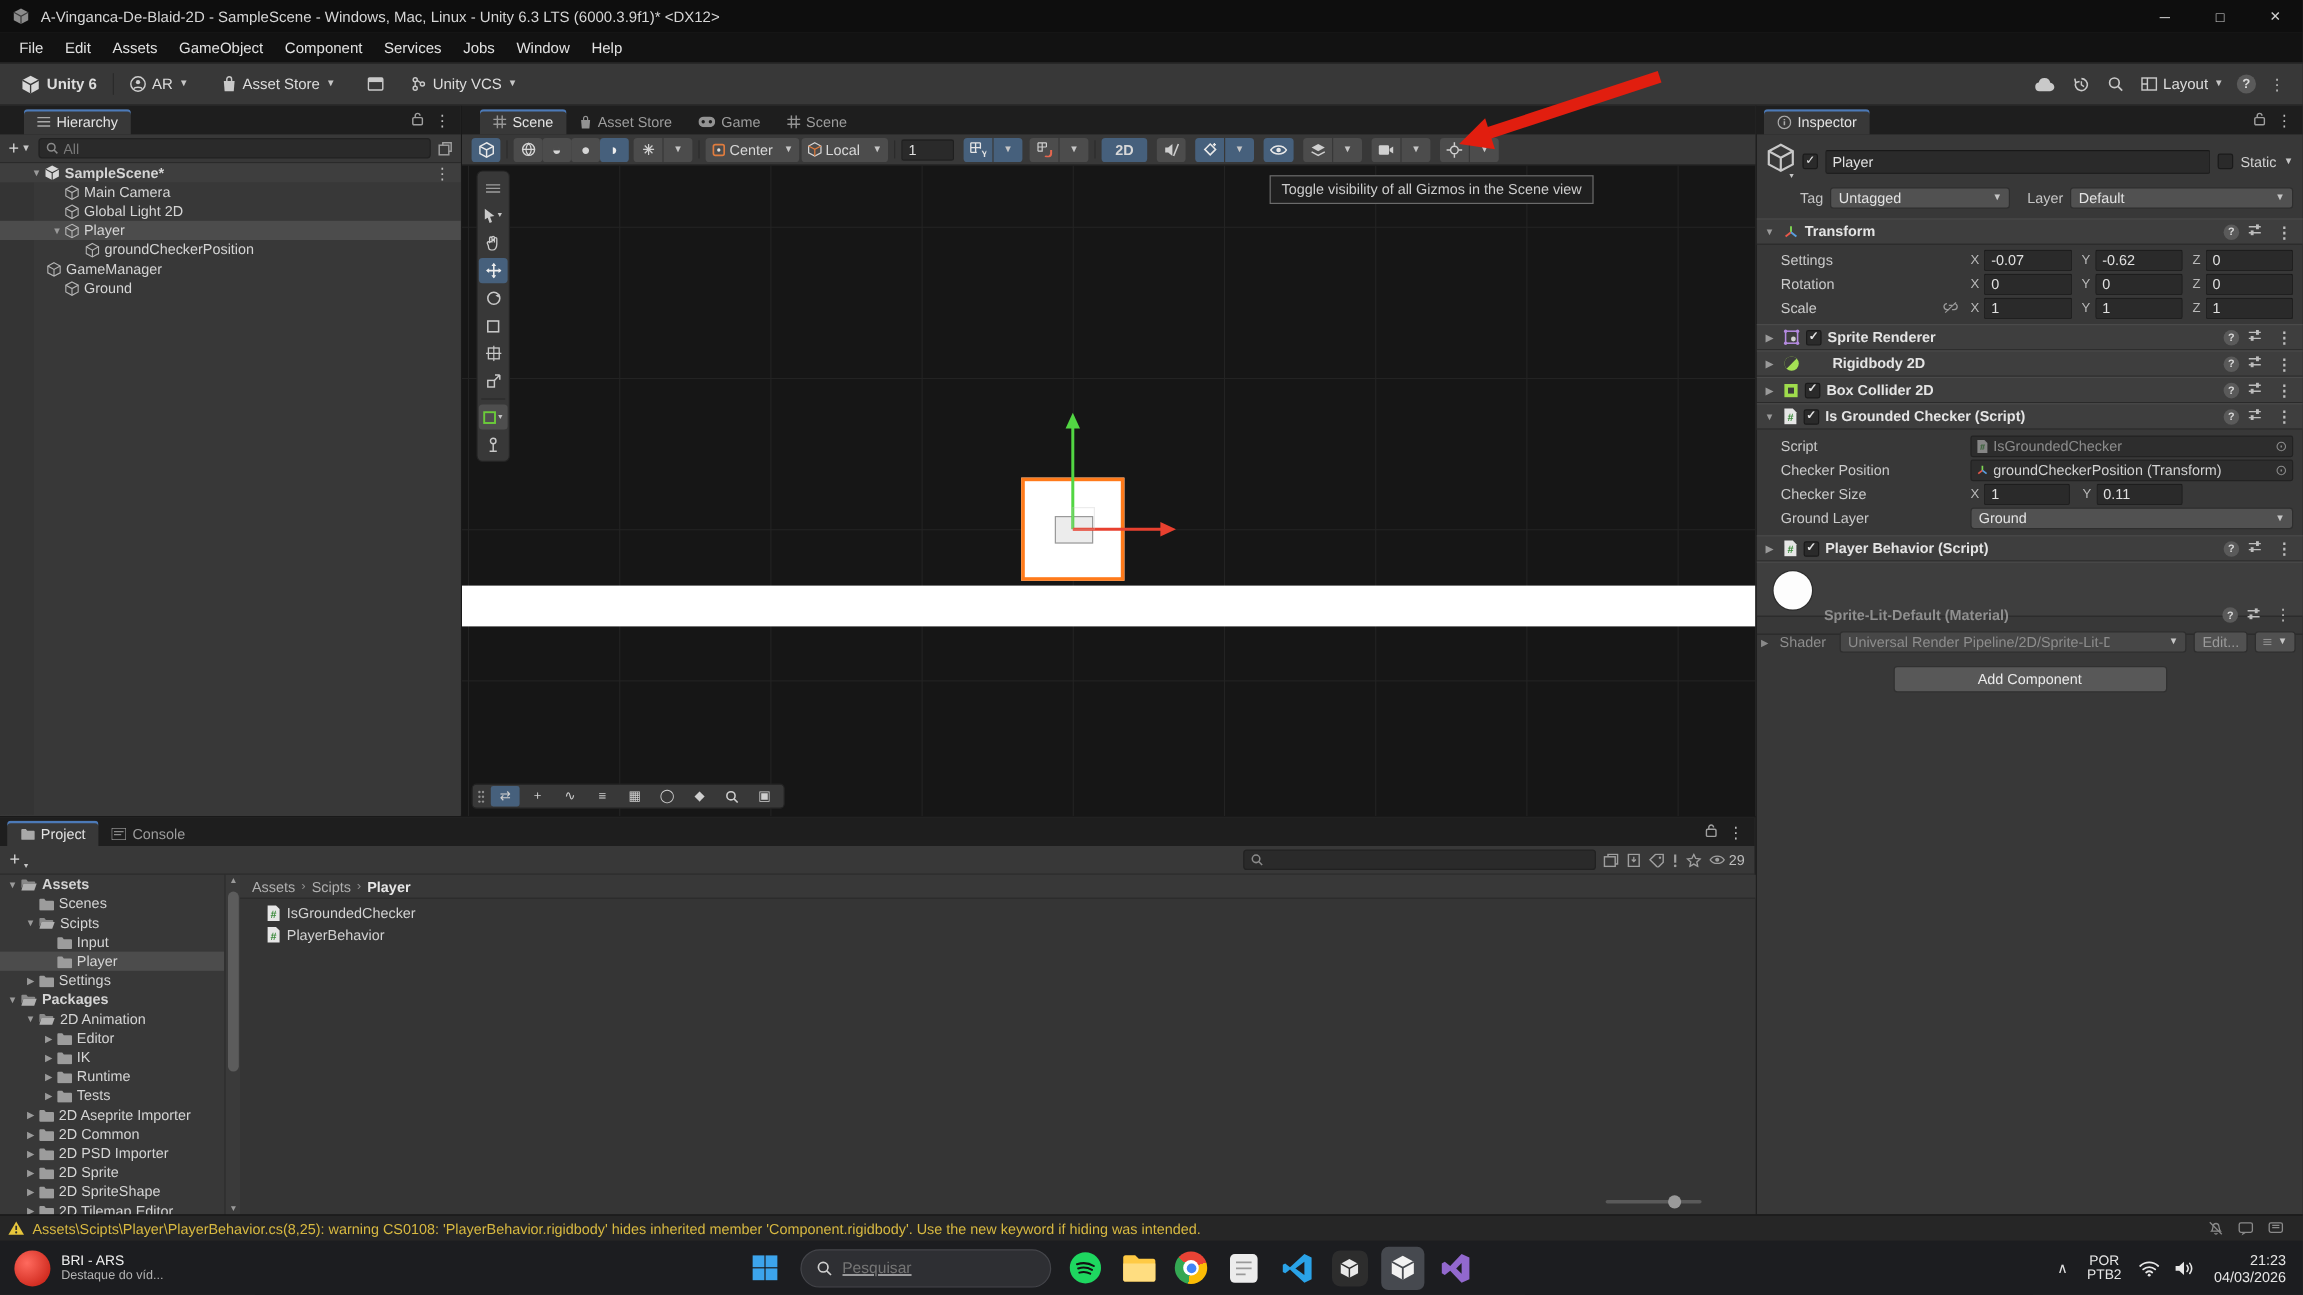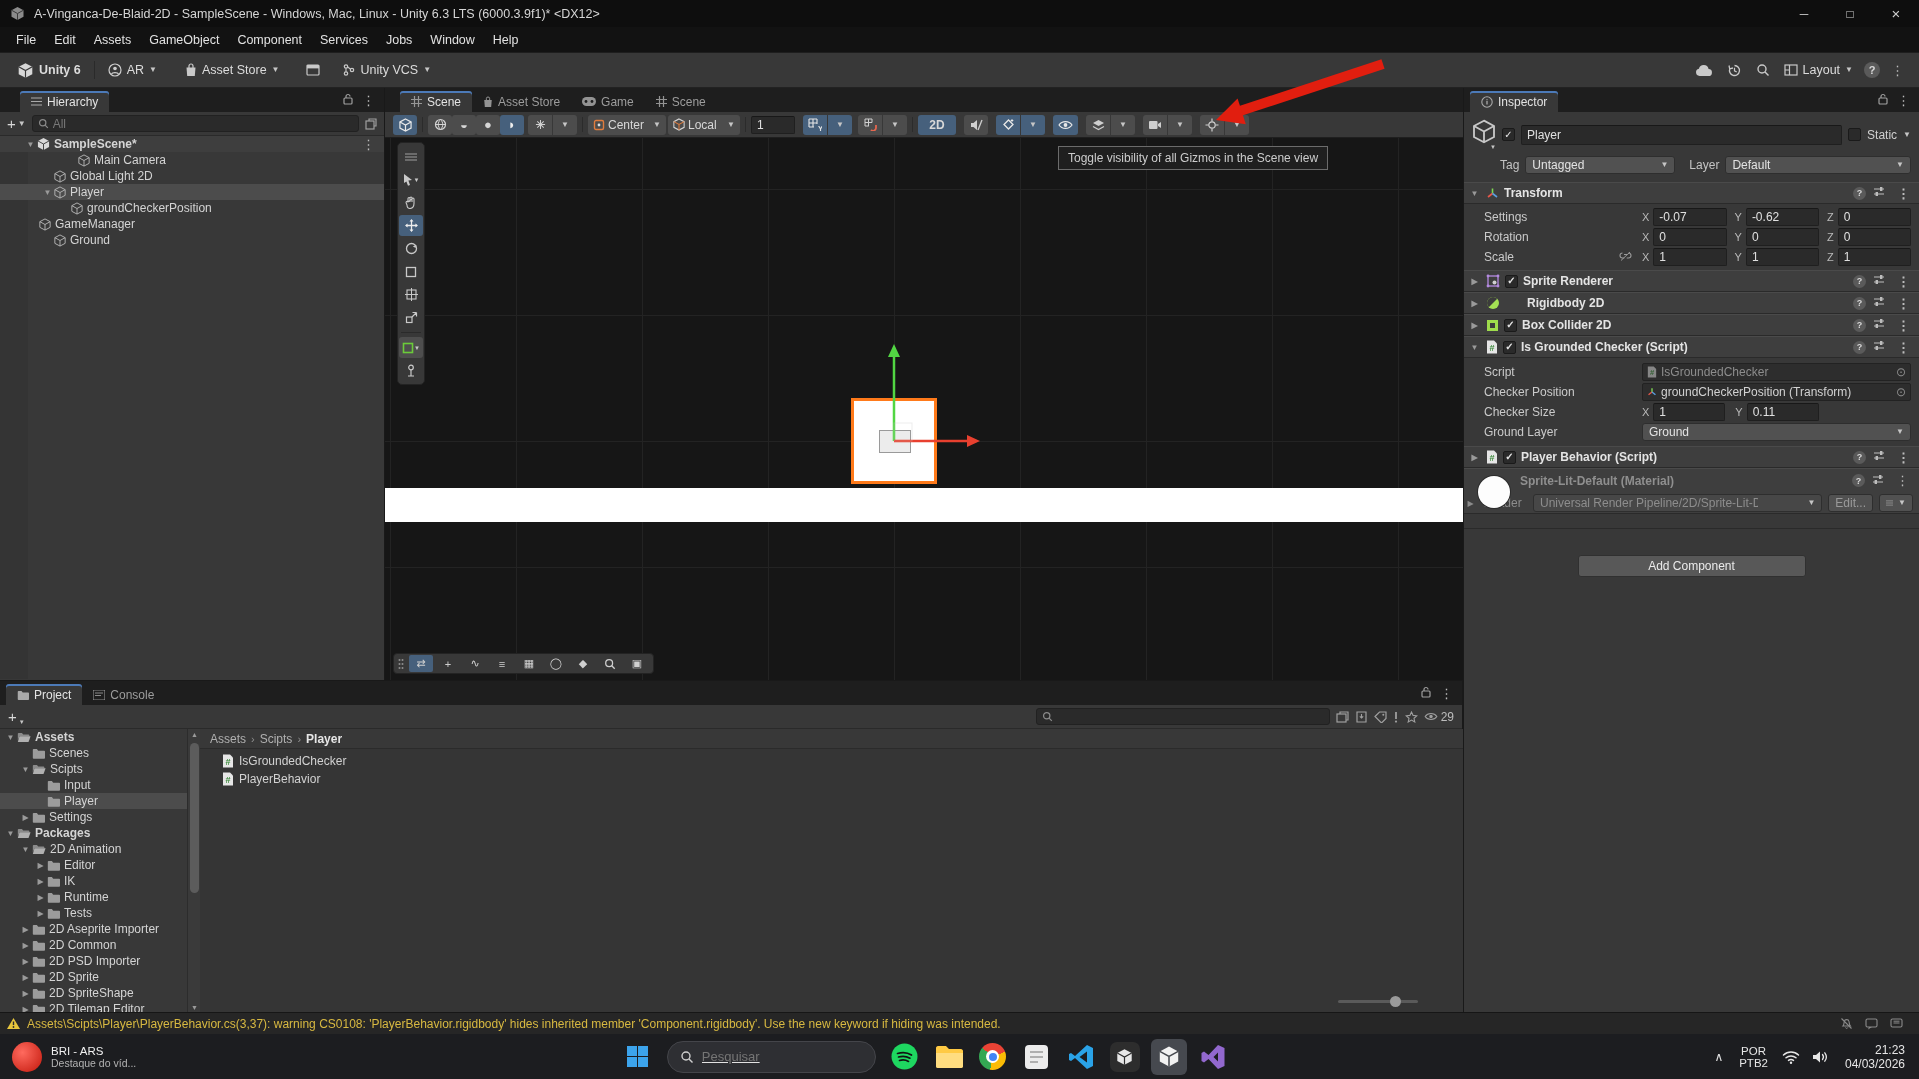--- a/index.html
+++ b/index.html
@@ -260,21 +260,21 @@
         <span class="tarrow">▼</span>
         <span class="ticn">
           <svg width="13" height="14" viewBox="0 0 14 15">
             <path d="M7 1 13 4.2v6.6L7 14 1 10.8V4.2Z" fill="#d8d8d8"></path>
             <path d="M1 4.2 7 7.5l6-3.3M7 7.5V14" stroke="#383838" fill="none"></path>
           </svg>
         </span>
         <span class="lbl bold">SampleScene*</span>
         <span class="kebab" style="position:absolute;right:4px;">⋮</span>
       </div>
-      <div class="tree-row" style="padding-left: 65px;">
+      <div class="tree-row" style="padding-left: 41px;">
         <span class="tarrow"></span>
         <span class="ticn">
           <svg width="12" height="13" viewBox="0 0 14 15">
             <path d="M7 1 13 4.2v6.6L7 14 1 10.8V4.2Z" fill="none" stroke="#b5b5b5" stroke-width="1.1"></path>
             <path d="M1 4.2 7 7.5l6-3.3M7 7.5V14" fill="none" stroke="#b5b5b5" stroke-width="1.1"></path>
           </svg>
         </span>
         <span class="lbl">Main Camera</span>
       </div>
       <div class="tree-row" style="padding-left: 41px;">
@@ -856,21 +856,21 @@
             <path d="M1 3h10M1 8h10" stroke="#bdbdbd" stroke-width="1.2"></path>
             <rect x="7" y="1" width="2.4" height="4" fill="#bdbdbd"></rect>
             <rect x="2.6" y="6" width="2.4" height="4" fill="#bdbdbd"></rect>
           </svg></span>
         <span class="kebab">⋮</span>
       </span>
   </div>
 
   <div style="position:relative;background:#3e3e3e;border-top:1px solid #4a4a4a;border-bottom:1px solid #2a2a2a;height:46px;">
     <div class="abs" style="left:14px;top:7px;width:32px;height:32px;border-radius:50%;background:#fdfdfd;box-shadow:0 0 0 1px #2c2c2c;"></div>
-    <div class="flex" style="height:23px;padding-left:56px;gap:5px;">
+    <div class="flex" style="height:23px;padding-left:56px;gap:5px;margin-top:32px;">
       <span class="bold" style="color:#8f8f8f;">Sprite-Lit-Default (Material)</span>
       <span class="hdr-icons" style="margin-right:5px;">
           <span class="qmark">?</span>
           <span><svg width="12" height="11" viewBox="0 0 12 11">
               <path d="M1 3h10M1 8h10" stroke="#bdbdbd" stroke-width="1.2"></path>
               <rect x="7" y="1" width="2.4" height="4" fill="#bdbdbd"></rect>
               <rect x="2.6" y="6" width="2.4" height="4" fill="#bdbdbd"></rect>
             </svg></span>
           <span class="kebab">⋮</span>
         </span>
@@ -1187,21 +1187,21 @@
 </div>
 
 <div id="statusbar" class="abs">
   <span style="display:flex;margin-right:6px;">
       <svg width="15" height="13" viewBox="0 0 15 13">
         <path d="M7.5 1 14 12H1Z" fill="#e7c63c"></path>
         <path d="M7.5 4.5v3.6" stroke="#2c2c2c" stroke-width="1.4"></path>
         <circle cx="7.5" cy="10" r=".9" fill="#2c2c2c"></circle>
       </svg>
     </span>
-  <span style="color:#d8b941;font-size:12px;white-space:nowrap;">Assets\Scipts\Player\PlayerBehavior.cs(3,37): warning CS0108: 'PlayerBehavior.rigidbody' hides inherited member 'Component.rigidbody'. Use the new keyword if hiding was intended.</span>
+  <span style="color:#d8b941;font-size:12px;white-space:nowrap;">Assets\Scipts\Player\PlayerBehavior.cs(8,25): warning CS0108: 'PlayerBehavior.rigidbody' hides inherited member 'Component.rigidbody'. Use the new keyword if hiding was intended.</span>
   <span class="grow"></span>
   <span class="flex" style="gap:12px;margin-right:10px;">
     <span style="display:flex;">
         <svg width="13" height="13" viewBox="0 0 13 13">
           <path d="M3 9c1-1 1-3 1.3-4.5A2.4 2.4 0 0 1 9 4.5C9.3 6 9.3 8 10.3 9Z" fill="none" stroke="#8a8a8a" stroke-width="1.1"></path>
           <path d="M5.5 10.5a1.2 1.2 0 0 0 2.3 0" stroke="#8a8a8a" fill="none"></path>
           <path d="M1.5 1.5l10 10" stroke="#8a8a8a" stroke-width="1.1"></path>
         </svg>
       </span>
     <span style="display:flex;">

